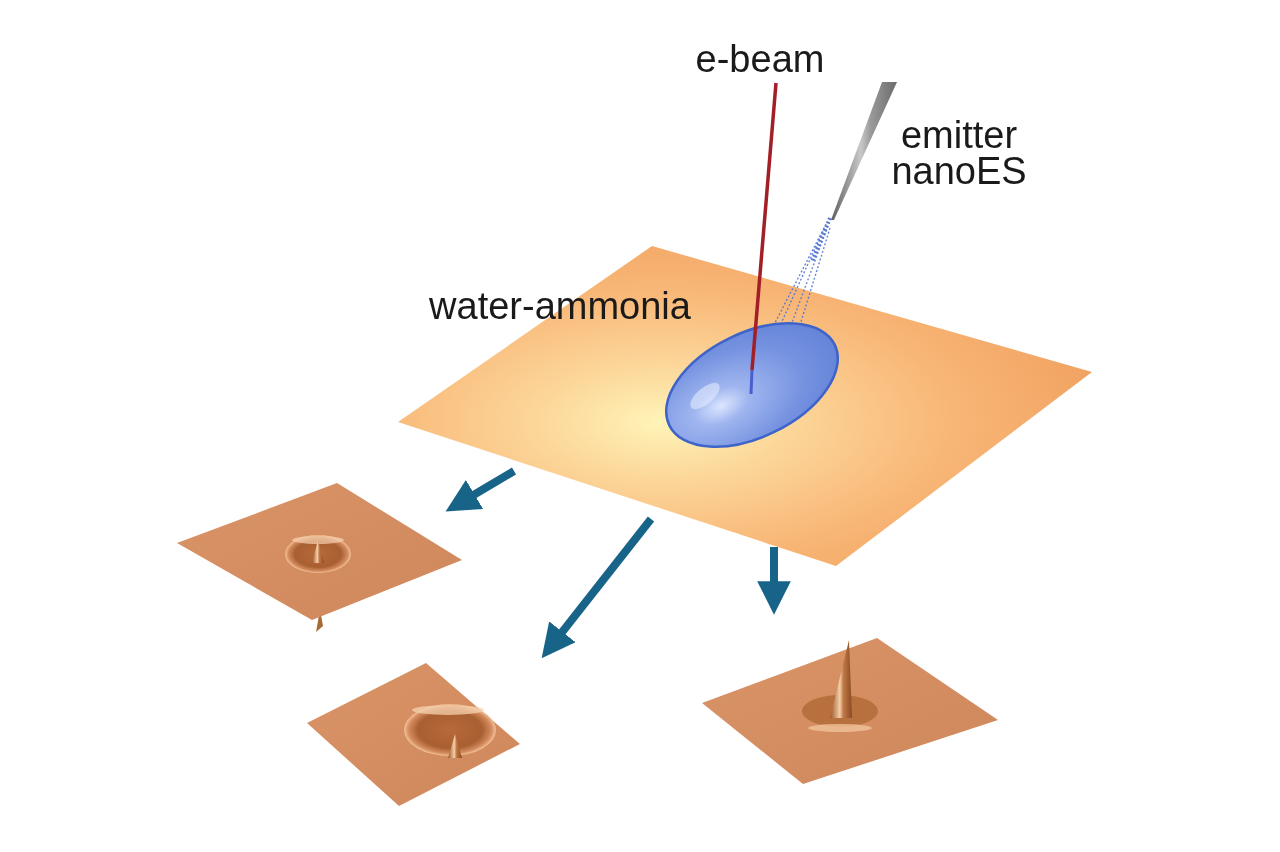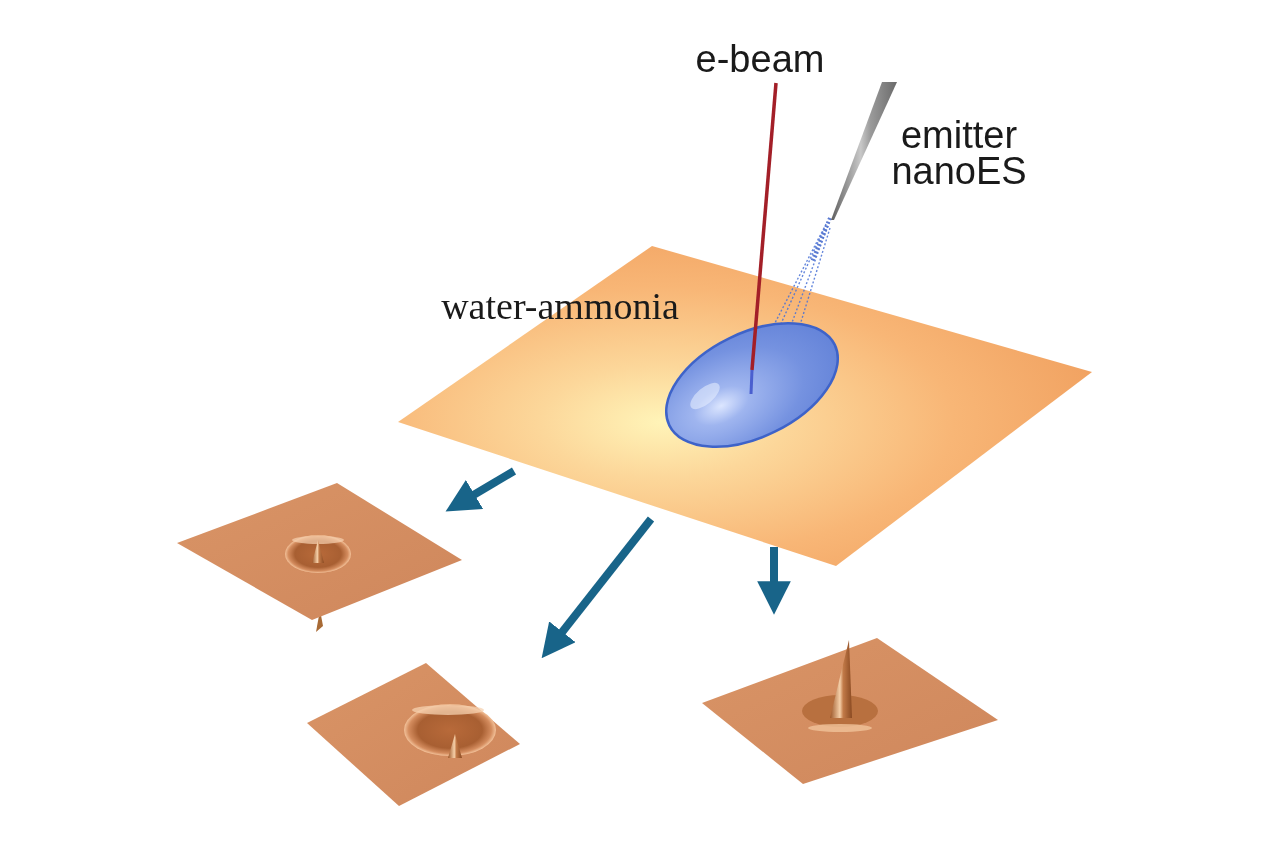--- a/index.html
+++ b/index.html
@@ -116,15 +116,15 @@
   </g>
 </svg>
 
 <div class="label center" style="left:690px; top:41px; width:140px;">e-beam</div>
 
 <div class="label center" style="left:884px; top:117px; width:150px;">
   <div>emitter</div>
   <div>nanoES</div>
 </div>
 
-<div class="label center" style="left:420px; top:288px; width:280px;font-family:Liberation Serif, serif;">
+<div class="label center" style="left:420px; top:288px; width:280px;">
   <div>water-ammonia</div>
 </div>
 
 </body></html>

